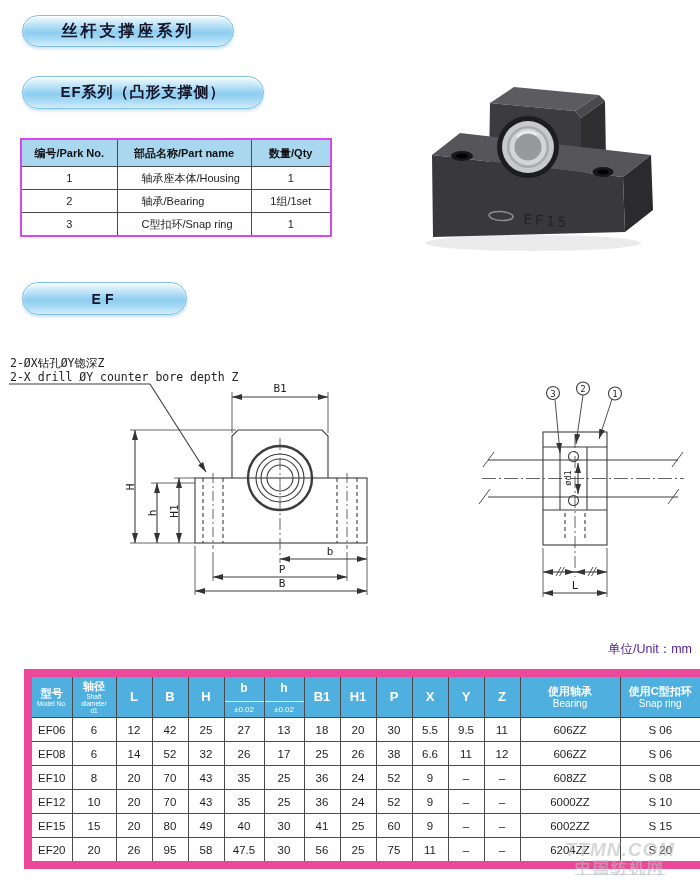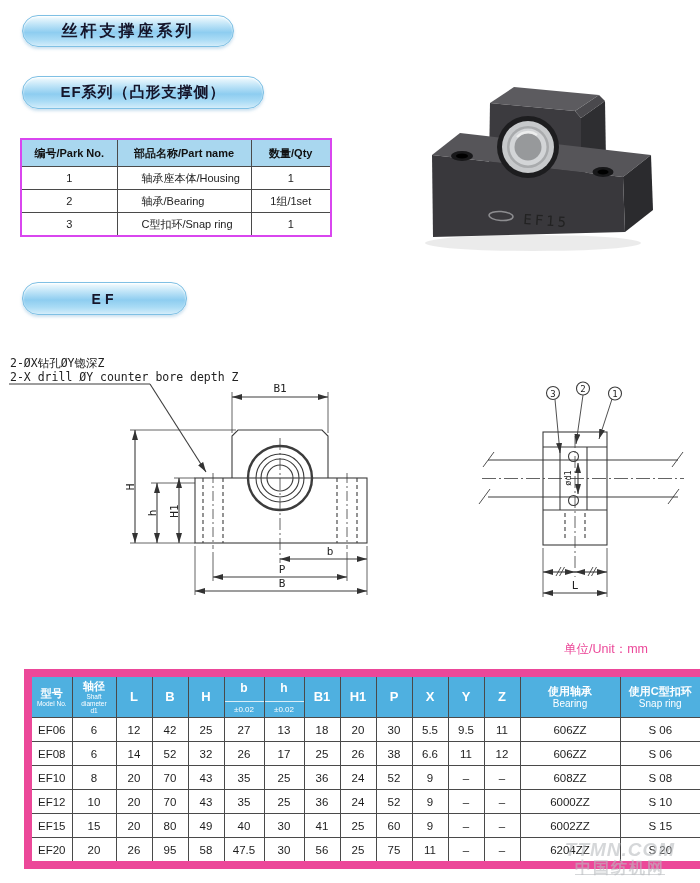--- a/index.html
+++ b/index.html
@@ -20,22 +20,22 @@
                border:2px solid #d946ef;font-size:11px;}
   #parts-table th,#parts-table td{border:1px solid #4a4a4a;text-align:center;padding:0 2px;}
   #parts-table th{background:#a9d7ef;height:26px;font-weight:bold;color:#111;}
   #parts-table td{height:22px;background:#fff;}
   #parts-table td.pname{text-align:left;padding-left:24px;margin-left:18px;}
   
   #photo{position:absolute;left:405px;top:85px;width:280px;height:175px;}
   
   #drawing{position:absolute;left:0;top:350px;width:700px;height:300px;}
   
-  #unit-note{position:absolute;left:520px;top:641px;width:172px;text-align:center;
-             font-size:12.5px;color:#ec4899;}
+  #unit-note{position:absolute;left:520px;top:641px;width:172px;text-align:right;
+             font-size:12.5px;color:#4c1d95;}
   
   #spec-table{position:absolute;left:24px;top:669px;width:672px;table-layout:fixed;
               border:8px solid #ec4899;font-size:11.5px;}
   #spec-table th,#spec-table td{border:1px solid #4a4a4a;text-align:center;padding:0;}
   #spec-table thead th{background:#4fb0e0;color:#ffffff;font-weight:bold;height:40px;line-height:1.15;}
   #spec-table td{height:23px;background:#fff;color:#1d1d1d;}
   .hdr-cn{font-size:11px;display:block;}
   .hdr-tiny{font-size:6.5px;font-weight:normal;display:block;line-height:1.1;}
   .hdr-letter{font-size:13px;}
   .hdr-en{font-size:10px;display:block;font-weight:normal;}

